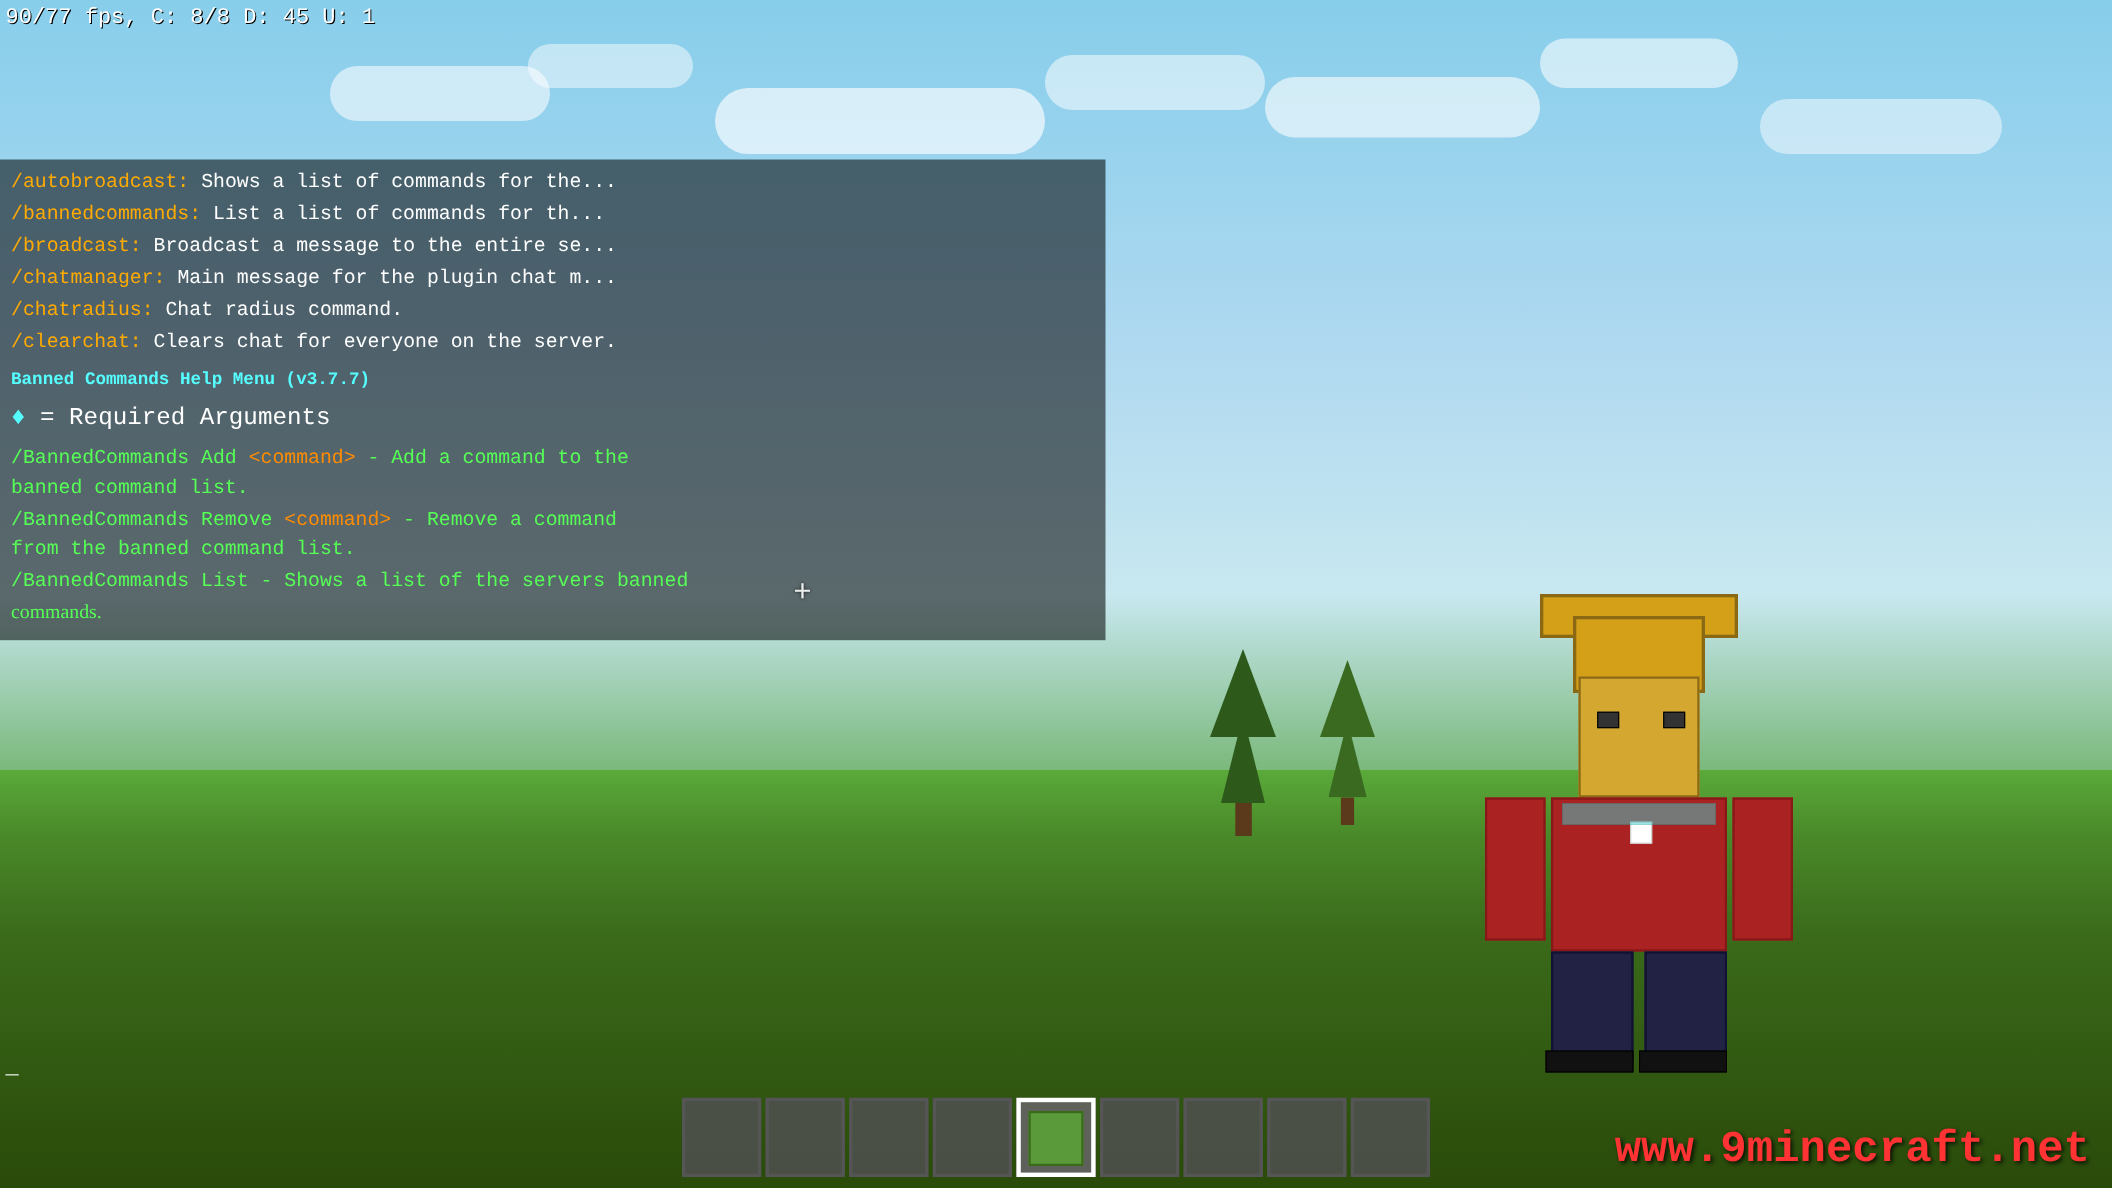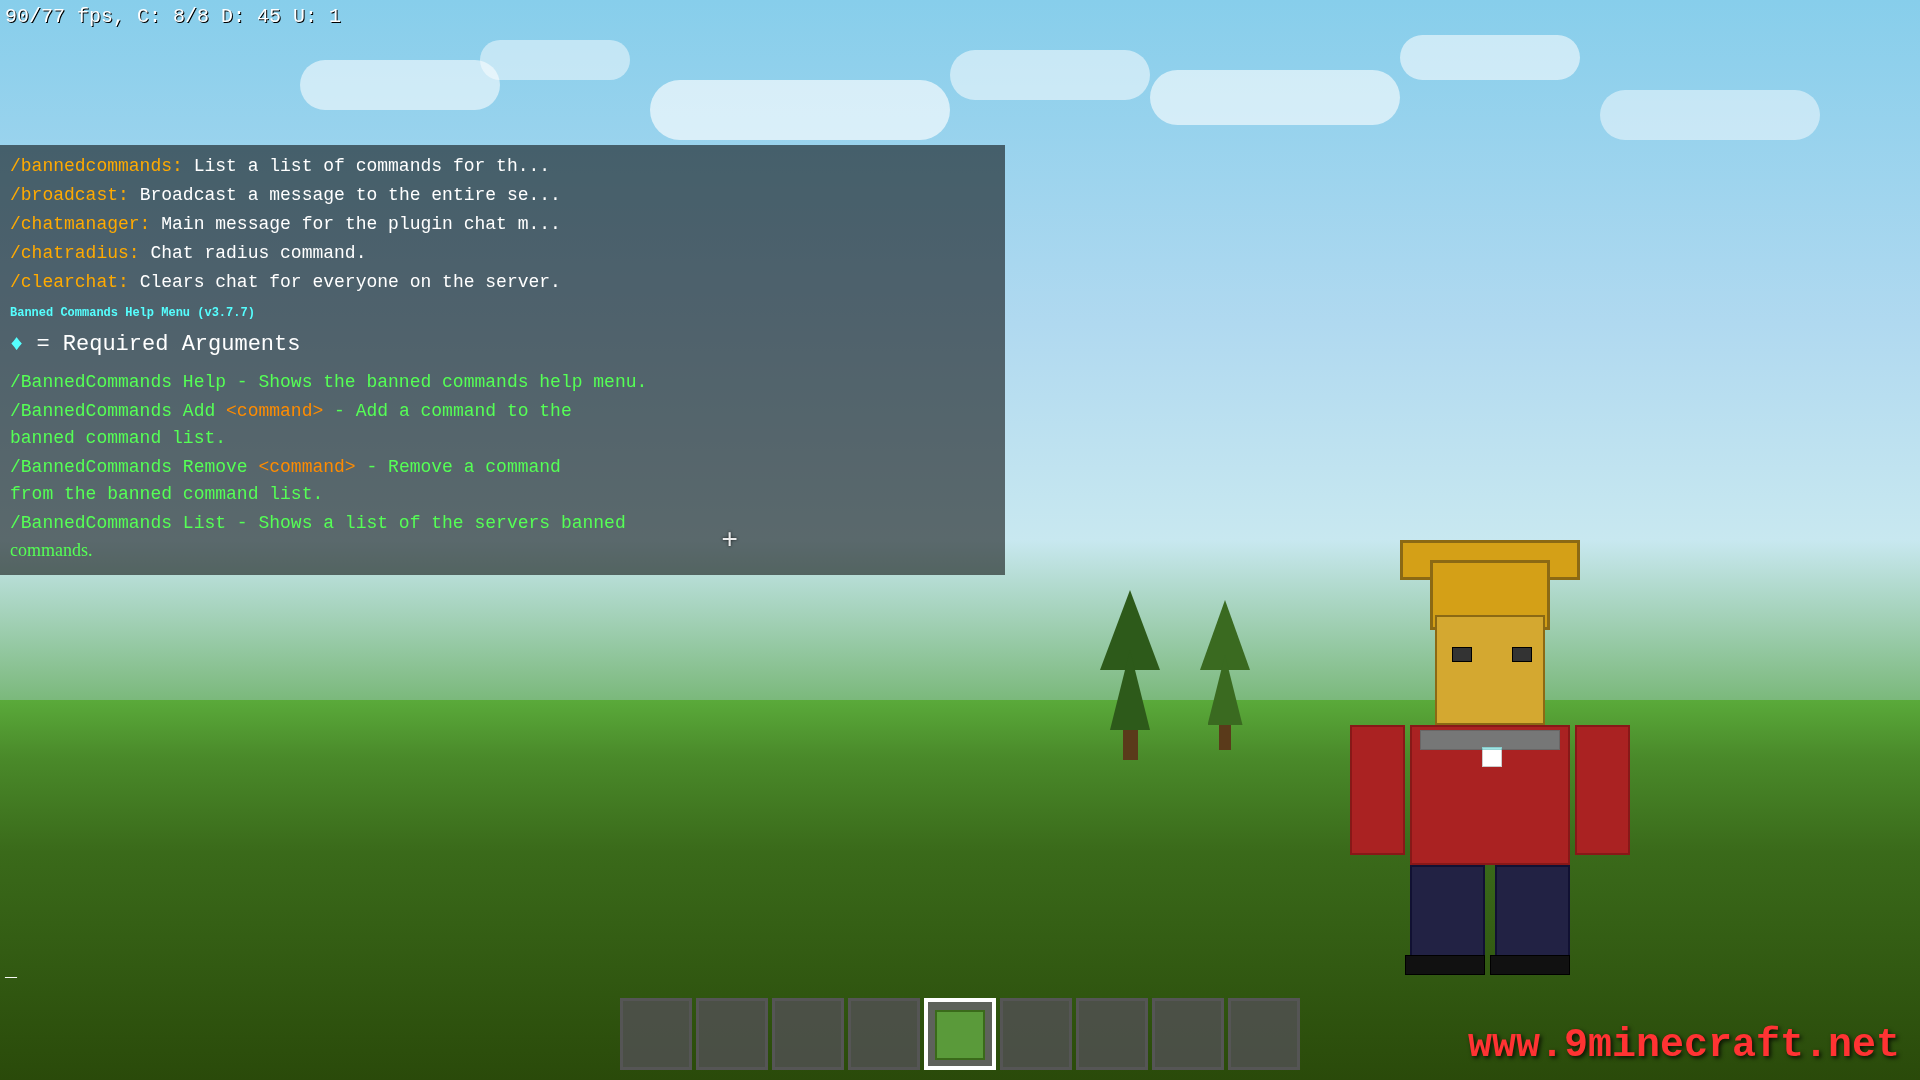--- a/index.html
+++ b/index.html
@@ -57,21 +57,21 @@
     .chat-line {
       display: block;
       margin-bottom: 2px;
     }
 
     .cmd-yellow { color: #FFAA00; }
     .cmd-white { color: #FFFFFF; }
 
     .section-header {
       color: #55FFFF;
-      font-size: 12px;
+      font-size: 16px;
       font-weight: bold;
       margin-top: 8px;
       margin-bottom: 6px;
     }
 
     .arg-line {
       color: #FFFFFF;
       font-size: 22px;
       margin-bottom: 8px;
     }
@@ -209,20 +209,24 @@
   <div style="width:12px;height:25px;background:#5a3a1a;margin:0 auto;"></div>
 </div>
 
 <div id="fps-counter">
   <span>90/77 fps, C: 8/8 D: 45 U: 1</span>
 </div>
 
 <div id="chat-panel">
 
   <span class="chat-line">
+    <span class="cmd-yellow">/autobroadcast:</span>
+    <span class="cmd-white"> Shows a list of commands for the...</span>
+  </span>
+  <span class="chat-line">
     <span class="cmd-yellow">/bannedcommands:</span>
     <span class="cmd-white"> List a list of commands for th...</span>
   </span>
   <span class="chat-line">
     <span class="cmd-yellow">/broadcast:</span>
     <span class="cmd-white"> Broadcast a message to the entire se...</span>
   </span>
   <span class="chat-line">
     <span class="cmd-yellow">/chatmanager:</span>
     <span class="cmd-white"> Main message for the plugin chat m...</span>
@@ -240,23 +244,20 @@
     <span>Banned Commands Help Menu (v3.7.7)</span>
   </div>
 
   <div class="arg-line">
     <span class="diamond-icon">♦</span>
     <span> = Required Arguments</span>
   </div>
 
   <div class="help-block">
 
-    <div style="margin-bottom:2px;">
-      <span style="color:#55FF55;">/BannedCommands Help - Shows the banned commands help menu.</span>
-    </div>
 
     <div style="margin-bottom:2px;">
       <span style="color:#55FF55;">/BannedCommands Add </span><span style="color:#FF8C00;">&lt;command&gt;</span><span style="color:#55FF55;text-align:right;"> - Add a command to the</span>
       <br>
       <span style="color:#55FF55;">banned command list.</span>
     </div>
 
     <div style="margin-bottom:2px;">
       <span style="color:#55FF55;">/BannedCommands Remove </span><span style="color:#FF8C00;">&lt;command&gt;</span><span style="color:#55FF55;"> - Remove a command</span>
       <br>

